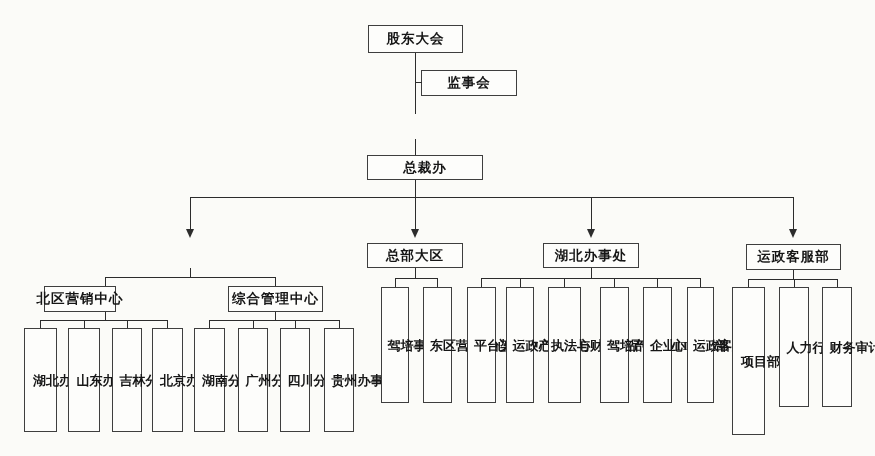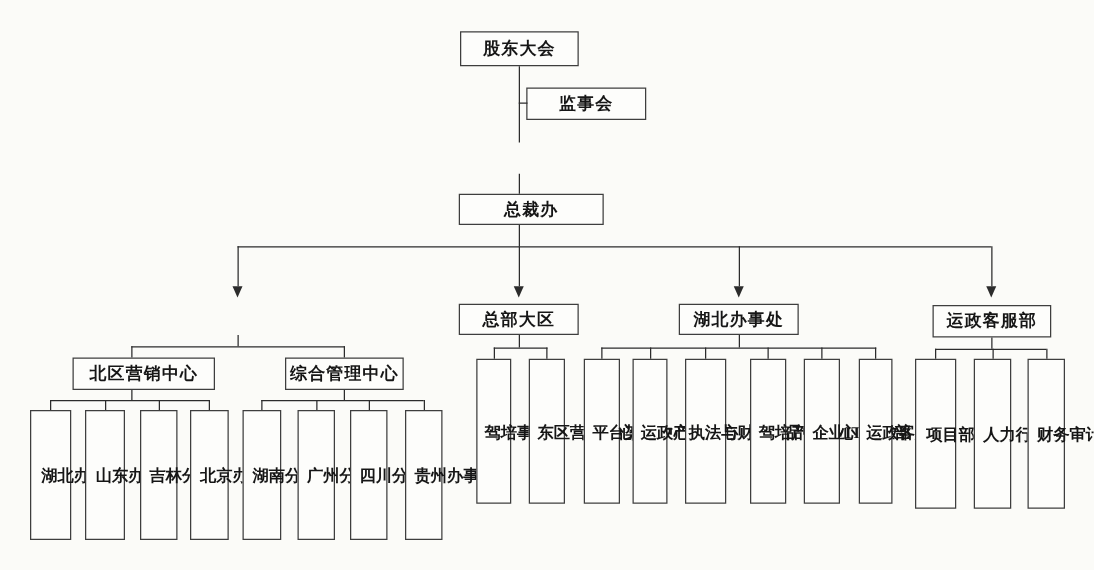--- a/index.html
+++ b/index.html
@@ -46,21 +46,21 @@
   <div class="box hbox" style="left:367px;top:243px;width:96px;height:25px">
       <span>总部大区</span>
     </div>
   <div class="box hbox" style="left:543px;top:243px;width:96px;height:25px">
       <span>湖北办事处</span>
     </div>
   <div class="box hbox" style="left:746px;top:244px;width:95px;height:26px">
       <span>运政客服部</span>
     </div>
 
-  <div class="box hbox" style="left:58px;top:286px;width:114px;height:26px">
+  <div class="box hbox" style="left:44px;top:286px;width:72px;height:26px">
       <span>北区营销中心</span>
     </div>
   <div class="box hbox" style="left:228px;top:286px;width:95px;height:26px">
       <span>综合管理中心</span>
     </div>
 
   <div class="box vbox" style="left:24px;top:328px;width:33px;height:104px">
       <span>湖北办事处</span>
     </div>
   <div class="box vbox" style="left:68px;top:328px;width:32px;height:104px">
@@ -105,21 +105,21 @@
   <div class="box vbox" style="left:600px;top:287px;width:29px;height:116px">
       <span>驾培产品中心</span>
     </div>
   <div class="box vbox" style="left:643px;top:287px;width:29px;height:116px">
       <span>企业IT运维部</span>
     </div>
   <div class="box vbox" style="left:687px;top:287px;width:27px;height:116px">
       <span>运政客服部</span>
     </div>
 
-  <div class="box vbox" style="left:732px;top:287px;width:33px;height:120px">
+  <div class="box vbox" style="left:732px;top:287px;width:33px;height:148px">
       <span>项目部</span>
     </div>
   <div class="box vbox" style="left:779px;top:287px;width:30px;height:120px">
       <span>人力行政部</span>
     </div>
   <div class="box vbox" style="left:822px;top:287px;width:30px;height:120px">
       <span>财务审计部</span>
     </div>
 
   <div class="vl" style="left:415px;top:53px;height:61px"></div>

